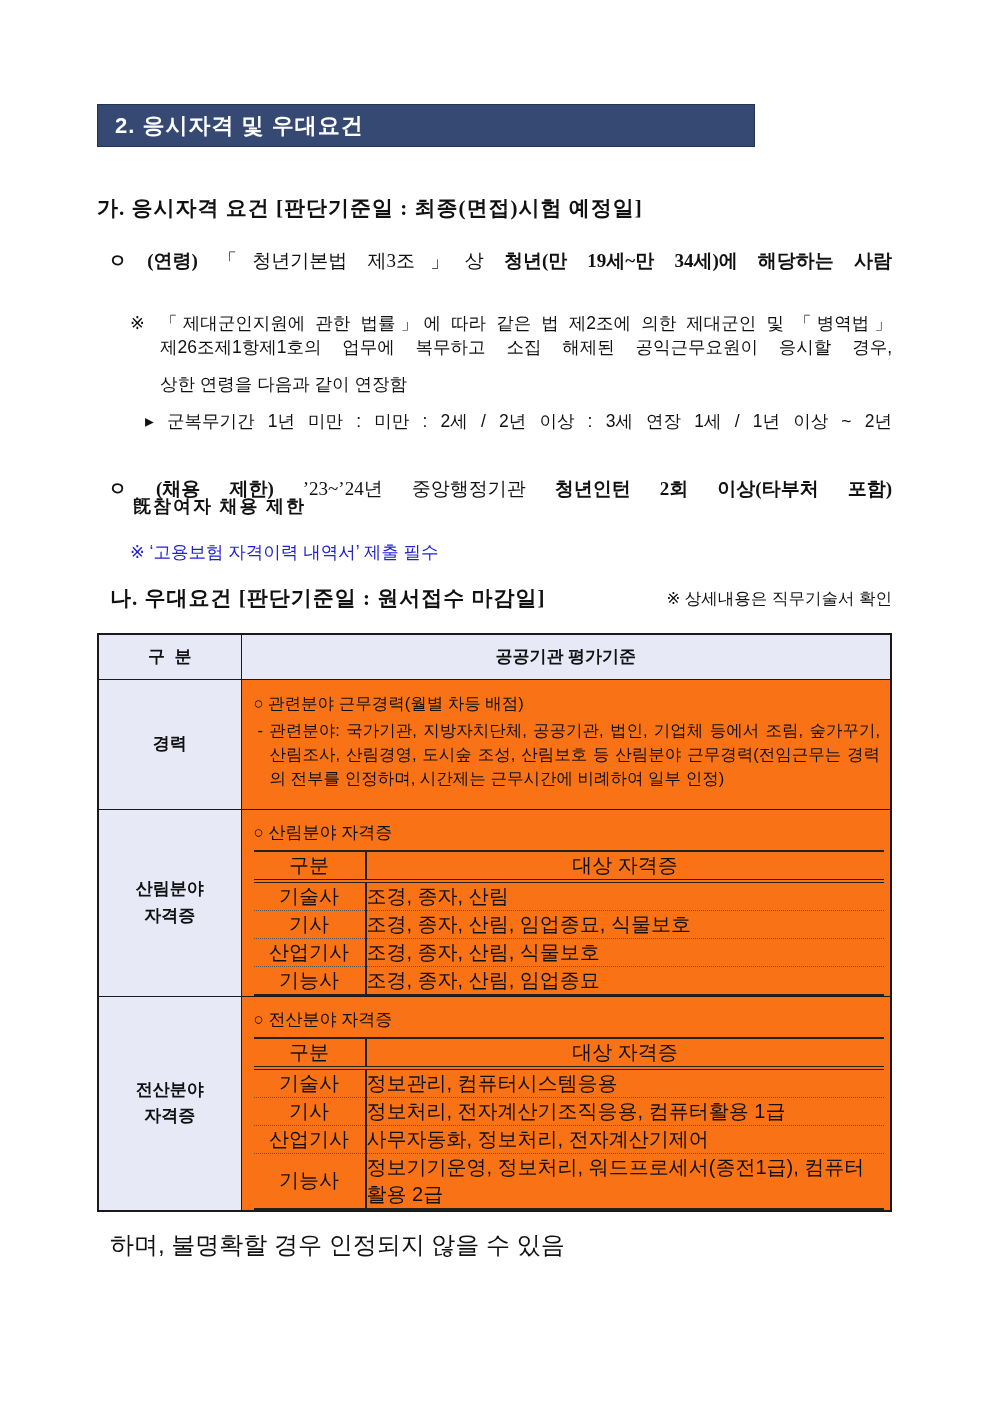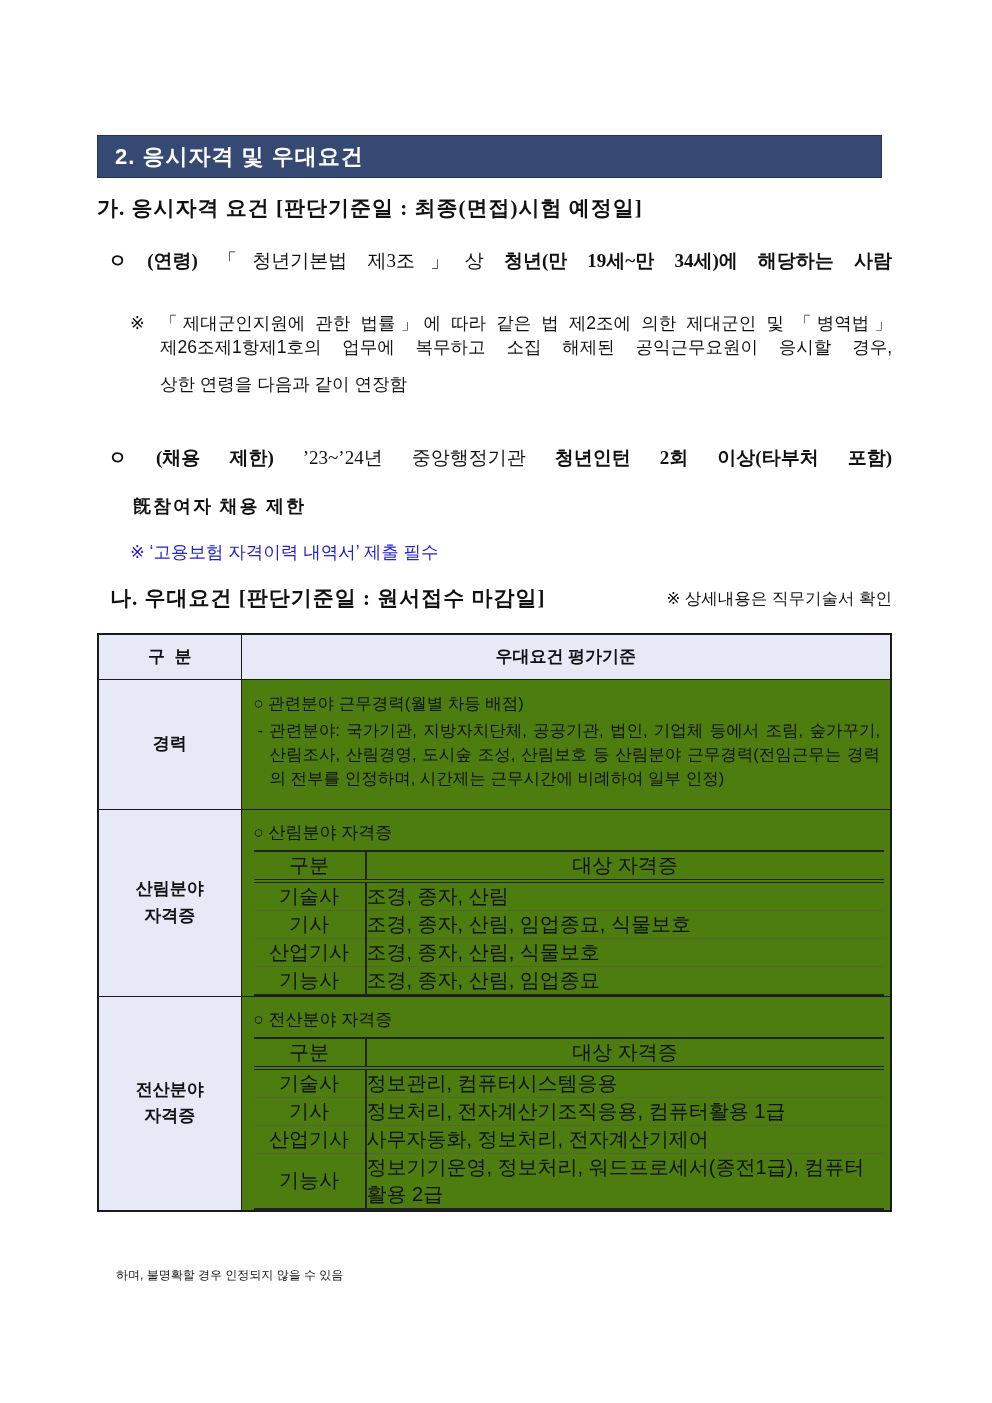--- a/index.html
+++ b/index.html
@@ -17,21 +17,21 @@
     margin:0 auto;
     background:#FFFFFF;
     overflow:hidden;
     font-family:"Liberation Sans","DejaVu Sans",sans-serif;
     color:#111;
   }
   .serif{font-family:"Liberation Serif","DejaVu Serif",serif;}
 
   
   .banner{
-    position:absolute;left:97px;top:135px;width:785px;height:43px;
+    position:absolute;left:97px;top:104px;width:658px;height:43px;
     background:var(--banner-bg);
     border:1px solid #223353;
     color:var(--banner-text);
     font-size:22px;font-weight:bold;
     line-height:41px;
     padding-left:17px;
     letter-spacing:1px;
   }
 
   
@@ -44,21 +44,21 @@
   .h-na-note{font-size:16.5px;color:#111;padding-bottom:2px;}
 
   
   .jline{text-align:justify;text-align-last:justify;}
   .age-line{position:absolute;left:108px;top:248px;width:784px;font-size:19px;}
   .age-line .b{font-weight:bold;}
   .note-l1{position:absolute;left:130px;top:298px;width:762px;font-size:17.5px;margin-top:13px;}
   .note-l2{position:absolute;left:160px;top:335px;width:732px;font-size:17.5px;}
   .note-l3{position:absolute;left:160px;top:372px;font-size:17.5px;}
   .svc-line{position:absolute;left:145px;top:409px;width:747px;font-size:17.5px;}
-  .chae-l1{position:absolute;left:108px;top:445px;width:784px;font-size:19px;}
+  .chae-l1{position:absolute;left:108px;top:476px;width:784px;font-size:19px;}
   .chae-l1 .b{font-weight:bold;}
   .chae-l2{position:absolute;left:133px;top:494px;font-size:18px;font-weight:bold;letter-spacing:2px;}
   .blue-note{position:absolute;left:130px;top:540px;font-size:17.5px;color:var(--note-blue);}
 
   
   table.main{
     position:absolute;left:97px;top:633px;width:795px;
     border-collapse:collapse;table-layout:fixed;
     border:2px solid var(--border-dark);
   }
@@ -68,21 +68,21 @@
     text-align:center;vertical-align:middle;
     font-weight:bold;font-size:17px;line-height:1.55;
   }
   td.head-cat{white-space:pre;}
   td.head-crit{
     background:var(--table-header-bg);
     text-align:center;font-weight:bold;font-size:17px;
   }
   tr.hdr td{height:45px;vertical-align:middle;}
   td.content-cell{
-    background:#4d7c0f;vertical-align:top;
+    background:#f97316;vertical-align:top;
     padding:9px 10px 0 12px;font-size:16.5px;
   }
   .cell-line1{line-height:29px;}
   .cell-para{line-height:24px;padding-left:16px;text-indent:-12px;text-align:justify;}
   .cell-title{font-size:17px;line-height:28px;margin-bottom:3px;}
 
   
   table.inner{
     width:630px;border-collapse:collapse;table-layout:fixed;font-size:20px;
   }
@@ -91,21 +91,21 @@
     height:28px;border-top:2px solid #222;border-bottom:4px double #222;
     text-align:center;vertical-align:middle;font-weight:normal;
   }
   table.inner td.g{width:112px;text-align:center;border-right:2px solid #222;}
   table.inner td.v{padding-left:0;text-align:left;}
   table.inner tr.irow td{height:26px;vertical-align:middle;border-bottom:1px dotted #555;}
   table.inner tr.irow:last-child td{border-bottom:2px solid #222;}
 
   
   .footnote-l1{position:absolute;left:100px;top:1197px;width:792px;font-size:18px;line-height:30px;}
-  .footnote-l2{position:absolute;left:116px;top:1230px;font-size:12px;line-height:30px;margin-top:30px;}
+  .footnote-l2{position:absolute;left:110px;top:1230px;font-size:24px;line-height:30px;}
 </style>
 </head>
 <body>
 
 <div class="page">
 
   <div class="banner">
     <span>2. 응시자격 및 우대요건</span>
   </div>
 
@@ -114,40 +114,41 @@
   <div class="age-line serif jline">
     <span class="b">ㅇ</span>
     <span class="b">(연령)</span>
     <span>「청년기본법 제3조」상</span>
     <span class="b">청년(만 19세~만 34세)에 해당하는 사람</span>
   </div>
 
   <div class="note-l1 jline">※ 「제대군인지원에 관한 법률」에 따라 같은 법 제2조에 의한 제대군인 및 「병역법」</div>
   <div class="note-l2 jline">제26조제1항제1호의 업무에 복무하고 소집 해제된 공익근무요원이 응시할 경우,</div>
   <div class="note-l3">상한 연령을 다음과 같이 연장함</div>
+  <div class="svc-line jline">▸ 군복무기간 1년 미만 : 미만 : 2세 / 2년 이상 : 3세 연장 1세 / 1년 이상 ~ 2년</div>
 
   <div class="chae-l1 serif jline">
     <span class="b">ㅇ</span>
     <span class="b">(채용 제한)</span>
     <span>’23~’24년 중앙행정기관</span>
     <span class="b">청년인턴 2회 이상(타부처 포함)</span>
   </div>
   <div class="chae-l2 serif">旣참여자 채용 제한</div>
   <div class="blue-note">※ ‘고용보험 자격이력 내역서’ 제출 필수</div>
 
   <div class="h-na-row">
     <span class="h-na serif">나. 우대요건 [판단기준일 : 원서접수 마감일]</span>
     <span class="h-na-note">※ 상세내용은 직무기술서 확인</span>
   </div>
 
   <table class="main">
     <tbody>
         <tr class="hdr">
       <td class="label-cell head-cat">구  분</td>
-      <td class="head-crit">우대요건 평가기준</td>
+      <td class="head-crit">공공기관 평가기준</td>
     </tr>
 
     <tr style="height:130px;">
       <td class="label-cell">경력</td>
       <td class="content-cell">
         <div class="cell-line1">○ 관련분야 근무경력(월별 차등 배점)</div>
         <div class="cell-para">- 관련분야: 국가기관, 지방자치단체, 공공기관, 법인, 기업체 등에서 조림, 숲가꾸기, 산림조사, 산림경영, 도시숲 조성, 산림보호 등 산림분야 근무경력(전임근무는 경력의 전부를 인정하며, 시간제는 근무시간에 비례하여 일부 인정)</div>
       </td>
     </tr>
 

